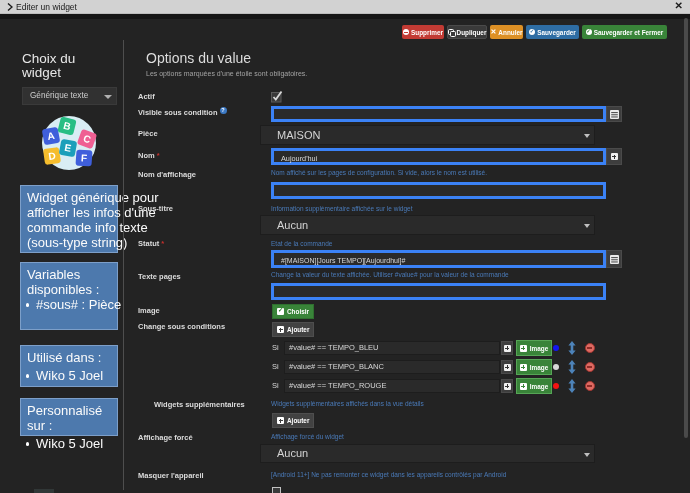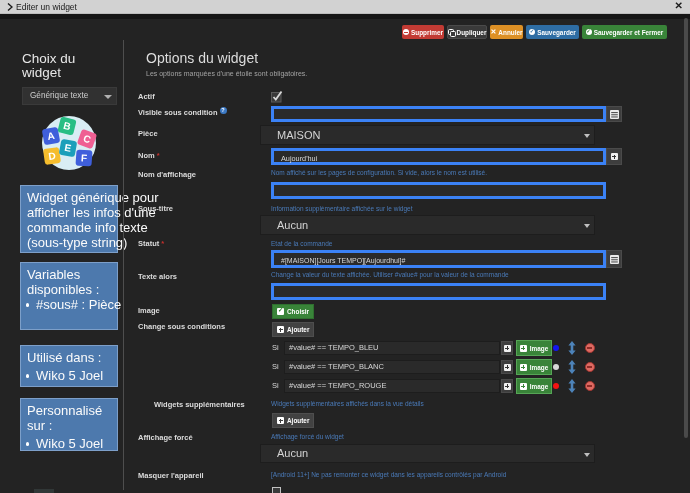--- a/index.html
+++ b/index.html
@@ -120,25 +120,25 @@
     <g transform="translate(44,44) rotate(4)">
         <rect x="-8" y="-8" width="16" height="16" rx="3" fill="#3f5fdb"></rect>
         <text y="3.5">F</text>
       </g>
   </g>
 </svg>
 
 <div class="abs bluebox" style="top:185px; height:68px; white-space:nowrap;">Widget générique pour<br>afficher les infos d'une<br>commande info texte<br>(sous-type string)</div>
 <div class="abs bluebox" style="top:262px; height:68px;">Variables disponibles :<div class="bl">#sous# : Pièce</div></div>
 <div class="abs bluebox" style="top:345px; height:42px;">Utilisé dans :<div class="bl" style="margin-top:3px;">Wiko 5 Joel</div></div>
-<div class="abs bluebox" style="top:398px; height:53px;">Personnalisé sur :<div class="bl" style="margin-top:3px;">Wiko 5 Joel</div></div>
+<div class="abs bluebox" style="top:398px; height:38px;">Personnalisé sur :<div class="bl" style="margin-top:3px;">Wiko 5 Joel</div></div>
 
 <div id="vline" class="abs"></div>
 
-<div class="abs h1main">Options du widget</div>
+<div class="abs h1main">Options du value</div>
 <div class="abs caption">Les options marquées d'une étoile sont obligatoires.</div>
 
 <div class="abs lbl" style="top:92px;">Actif</div>
 <svg class="abs" style="left:271px; top:90px;" width="14" height="13" viewBox="0 0 14 13">
     <rect x="0.5" y="2.5" width="9.5" height="9.5" fill="#393939" stroke="#5a5a5a"></rect>
     <path d="M2.5 7 L4.8 9.5 L10.5 1.5" fill="none" stroke="#d8d8d8" stroke-width="1.8"></path>
   </svg>
 
 <div class="abs lbl" style="top:107px;">Visible sous condition <span class="q">?</span></div>
 <div class="abs inp" style="top:106px; height:16px;"></div>
@@ -173,21 +173,21 @@
 <div class="abs inp" style="top:250px; height:18px; line-height:16px; font-size:7px;">#[MAISON][Jours TEMPO][Aujourdhui]#</div>
 <div class="abs sidebtn" style="top:250px; height:18px;">
     <svg width="9" height="9" viewBox="0 0 9 9">
       <rect x="0" y="0" width="9" height="9" rx="1" fill="#ededed"></rect>
       <rect x="1.2" y="2" width="6.6" height="1.1" fill="#555"></rect>
       <rect x="1.2" y="4.2" width="6.6" height="1.1" fill="#555"></rect>
       <rect x="1.2" y="6.4" width="6.6" height="1.1" fill="#555"></rect>
     </svg>
   </div>
 
-<div class="abs lbl" style="top:272px;">Texte alors</div>
+<div class="abs lbl" style="top:272px;">Texte pages</div>
 <div class="abs helper" style="top:271px;">Change la valeur du texte affichée. Utiliser #value# pour la valeur de la commande</div>
 <div class="abs inp" style="top:283px; height:17px;"></div>
 
 <div class="abs lbl" style="top:306px;">Image</div>
 <div class="abs gbtn" style="left:272px; top:304px;"><span class="sqic g"></span>Choisir</div>
 
 <div class="abs lbl" style="top:322px;">Change sous conditions</div>
 <div class="abs dbtn" style="left:272px; top:322px;"><span class="sqic"></span>Ajouter</div>
 
 <div class="abs si" style="left:272px; top:343px;">Si</div>

